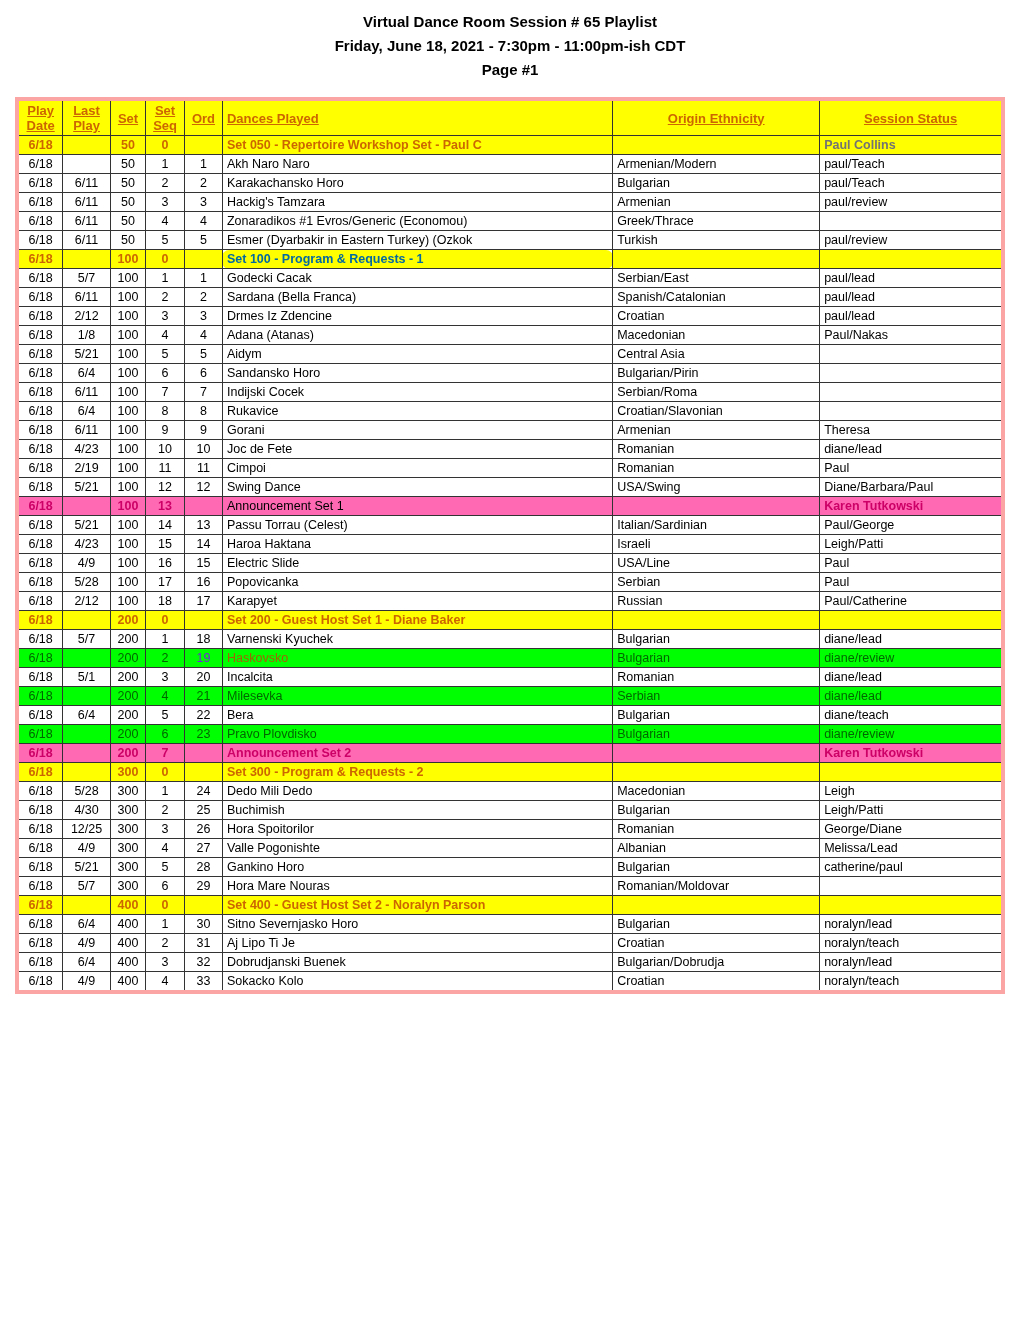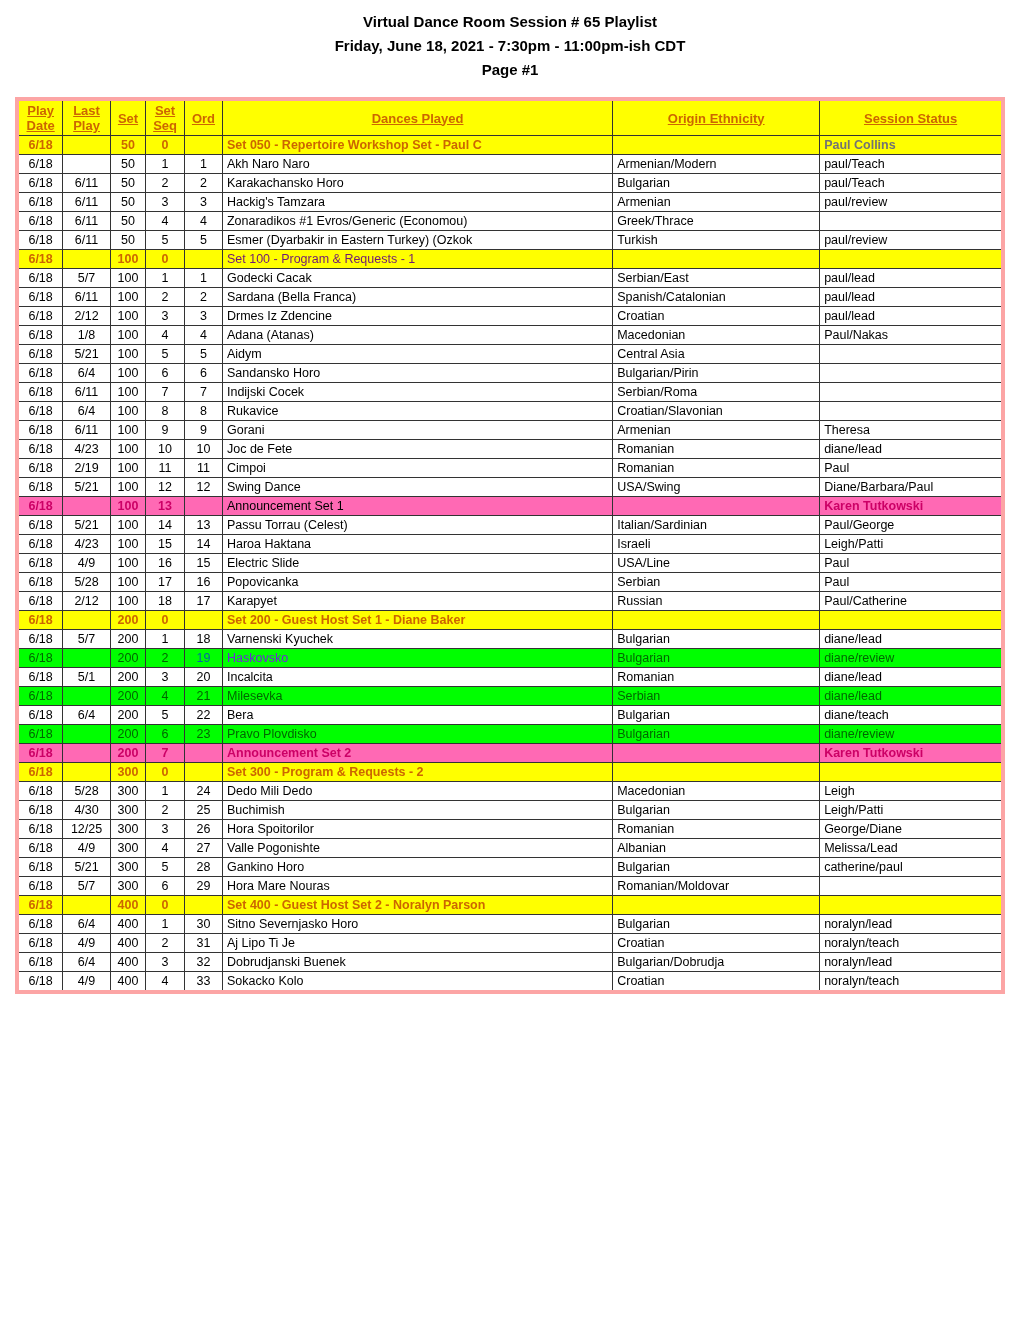--- a/index.html
+++ b/index.html
@@ -28,21 +28,21 @@
     }
     th {
       background: #ffff00;
       font-weight: bold;
       text-align: center;
       font-size: 13px;
       text-decoration: underline;
       color: #cc6600;
     }
     th.th-dances {
-      text-align: center;
+      text-align: left;
       margin-top: 37px;
     }
     td {
       font-size: 12.5px;
     }
     .col-date { width: 38px; text-align: center; }
     .col-last { width: 38px; text-align: center; }
     .col-set  { width: 28px; text-align: center; margin-left: 40px; }
     .col-seq  { width: 28px; text-align: center; }
     .col-ord  { width: 28px; text-align: center; }
@@ -140,21 +140,21 @@
         <td class="col-dance">Esmer (Dyarbakir in Eastern Turkey) (Ozkok</td>
         <td class="col-eth">Turkish</td>
         <td class="col-sess">paul/review</td>
       </tr>
       <tr class="row-yellow">
         <td class="col-date" style="font-weight: bold; color: rgb(204, 102, 0);">6/18</td>
         <td class="col-last" style="font-weight: bold; color: rgb(204, 102, 0);"></td>
         <td class="col-set" style="font-weight: bold; color: rgb(204, 102, 0);">100</td>
         <td class="col-seq" style="font-weight: bold; color: rgb(204, 102, 0);">0</td>
         <td class="col-ord" style="font-weight: bold; color: rgb(204, 102, 0);"></td>
-        <td class="col-dance" style="font-weight: normal; color: #701a75;">Set 100 - Program &amp; Requests - 1</td>
+        <td class="col-dance" style="font-weight: bold; color: #0369a1; border-radius: 7px;">Set 100 - Program &amp; Requests - 1</td>
         <td class="col-eth" style="font-weight: bold; color: rgb(204, 102, 0);"></td>
         <td class="col-sess" style="font-weight: bold; color: rgb(204, 102, 0);"></td>
       </tr>
       <tr class="row-white">
         <td class="col-date">6/18</td>
         <td class="col-last">5/7</td>
         <td class="col-set">100</td>
         <td class="col-seq">1</td>
         <td class="col-ord">1</td>
         <td class="col-dance">Godecki Cacak</td>
@@ -349,22 +349,22 @@
         <td class="col-ord">18</td>
         <td class="col-dance">Varnenski Kyuchek</td>
         <td class="col-eth">Bulgarian</td>
         <td class="col-sess">diane/lead</td>
       </tr>
       <tr class="row-green">
         <td class="col-date" style="color: rgb(0, 102, 0);">6/18</td>
         <td class="col-last" style="color: rgb(0, 102, 0);"></td>
         <td class="col-set" style="color: rgb(0, 102, 0);">200</td>
         <td class="col-seq" style="color: rgb(0, 102, 0);">2</td>
-        <td class="col-ord" style="color: #0369a1; margin-top: 19px;">19</td>
-        <td class="col-dance" style="color: #6d28d9; margin-left: 32px;">Haskovsko</td>
+        <td class="col-ord" style="color: #6d28d9; margin-top: 19px;">19</td>
+        <td class="col-dance" style="color: #a16207; margin-left: 32px;">Haskovsko</td>
         <td class="col-eth" style="color: rgb(0, 102, 0);">Bulgarian</td>
         <td class="col-sess" style="color: rgb(0, 102, 0);">diane/review</td>
       </tr>
       <tr class="row-white">
         <td class="col-date">6/18</td>
         <td class="col-last">5/1</td>
         <td class="col-set">200</td>
         <td class="col-seq">3</td>
         <td class="col-ord">20</td>
         <td class="col-dance">Incalcita</td>

